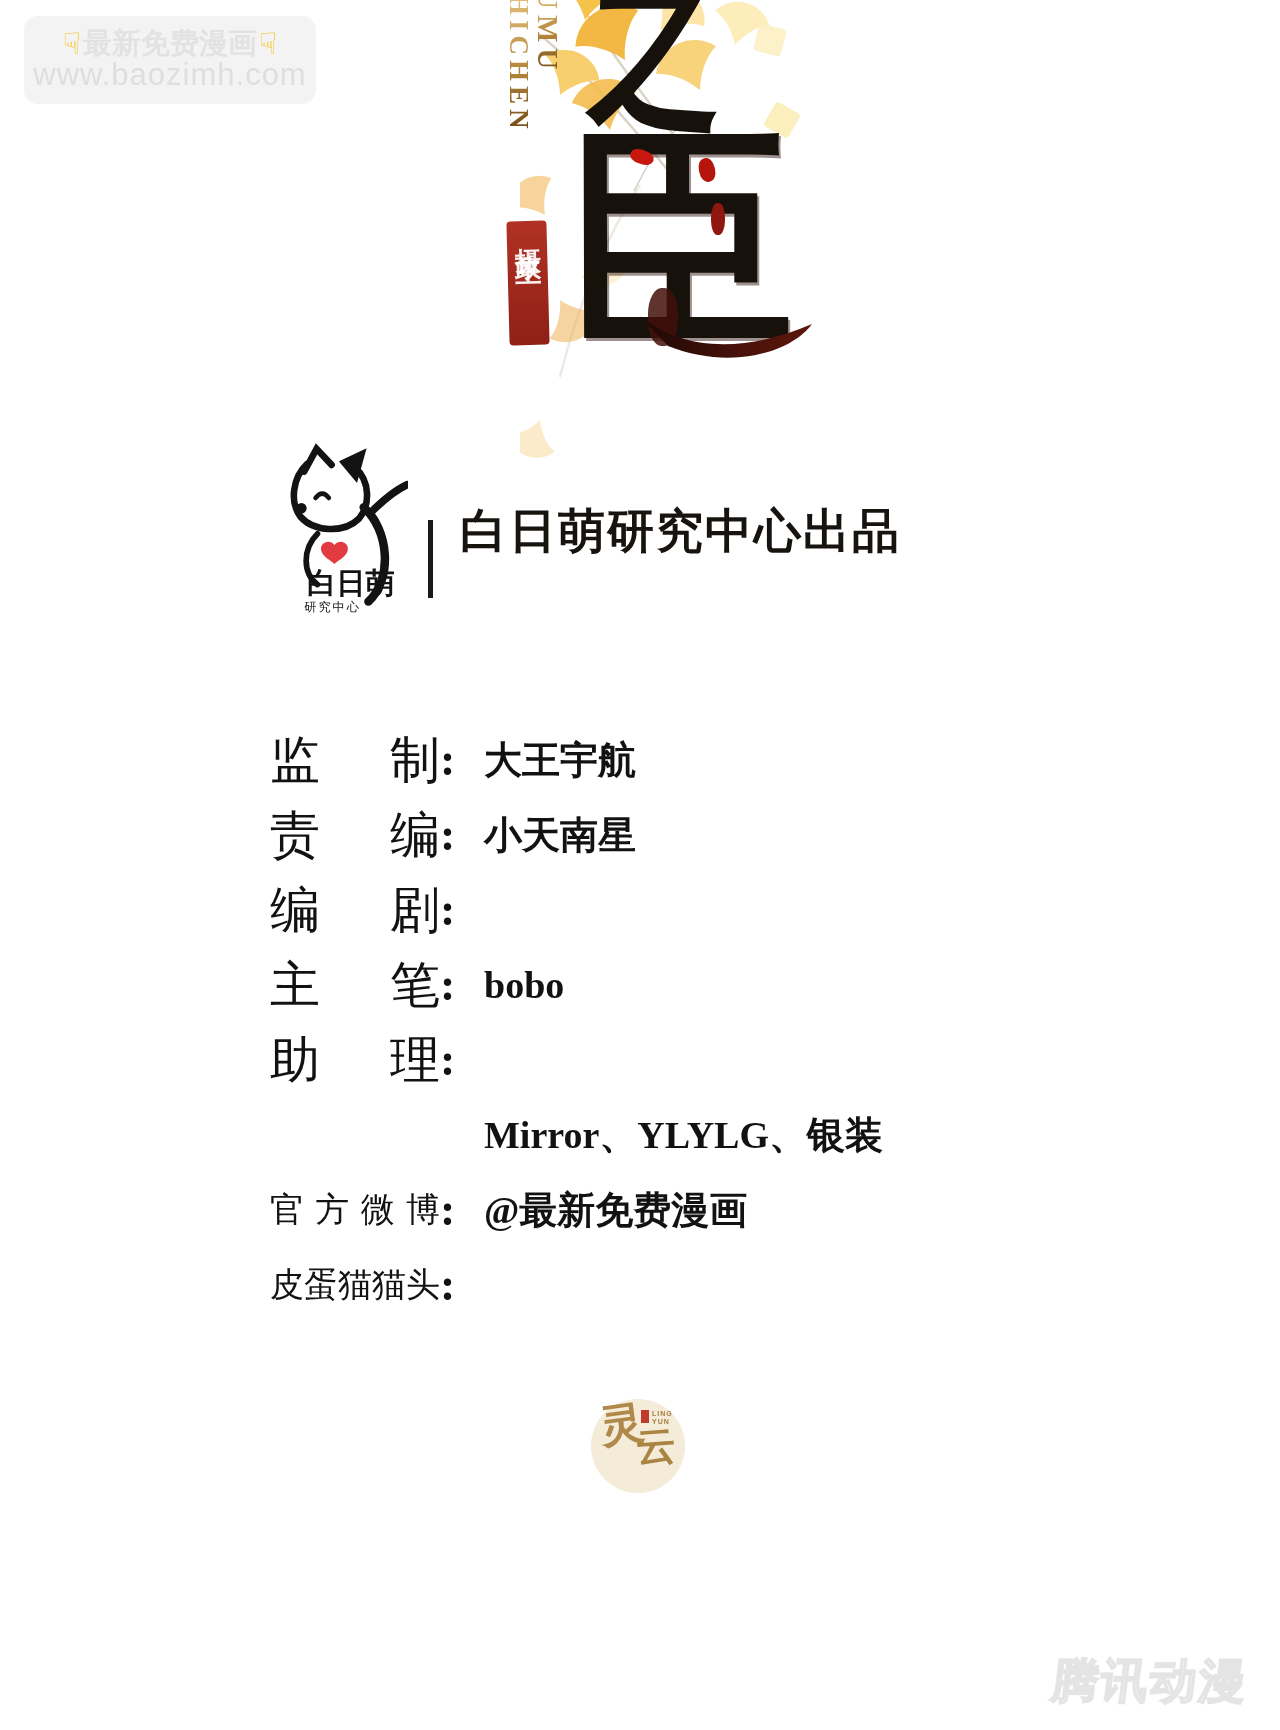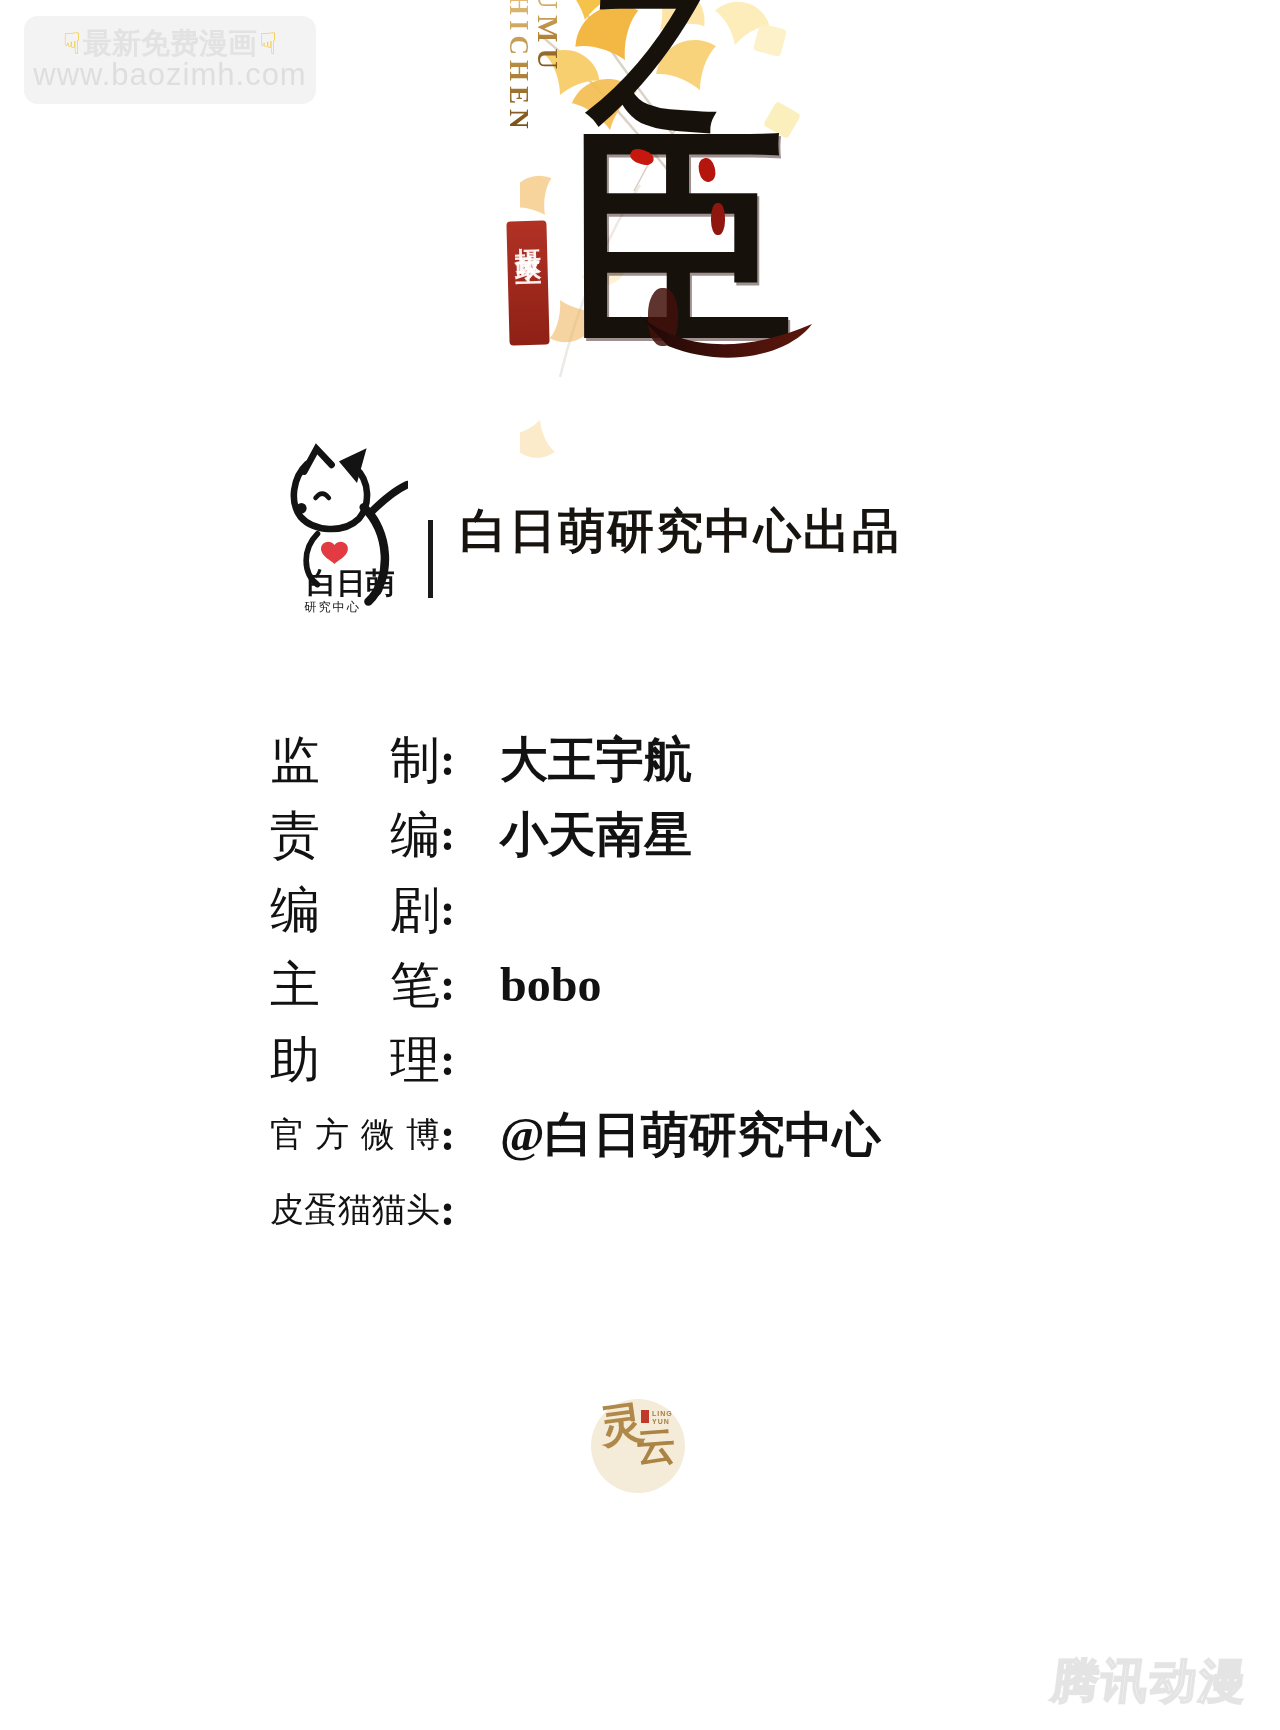--- a/index.html
+++ b/index.html
@@ -46,21 +46,21 @@
   .byline{position:absolute;left:460px;top:506px;font-size:47px;font-weight:800;color:#17130f;
           letter-spacing:2px;line-height:1.1;}
 
   
   .credits{position:absolute;left:270px;top:722px;width:760px;color:#121212;}
   .crow{height:75px;display:flex;align-items:center;}
   .clabel{width:170px;font-size:50px;font-weight:normal;display:inline-block;
           text-align:justify;text-align-last:justify;line-height:1;}
   .clabel.small{font-size:34px;}
   .ccolon{width:28px;font-size:46px;font-weight:bold;line-height:1;}
-  .cvalue{margin-left:32px;font-size:48px;font-weight:bold;line-height:1;white-space:nowrap;}
+  .cvalue{margin-left:16px;font-size:38px;font-weight:bold;line-height:1;white-space:nowrap;}
 
   
   .lingyun{position:absolute;left:591px;top:1399px;width:94px;height:94px;border-radius:50%;
            background:#f4ecd9;}
   .ly-c1{position:absolute;left:9px;top:4px;font-size:44px;font-weight:bold;color:#b0894a;
          transform:rotate(-8deg);line-height:1;}
   .ly-c2{position:absolute;left:45px;top:28px;font-size:40px;font-weight:bold;color:#ab8343;
          transform:rotate(-4deg);line-height:1;}
   .ly-seal{position:absolute;left:50px;top:11px;width:8px;height:13px;background:#bf3a2b;}
   .ly-latin{position:absolute;left:61px;top:11px;font-family:"Liberation Sans",sans-serif;
@@ -178,23 +178,28 @@
     <div class="crow">
       <span class="clabel">主笔</span>
         <span class="ccolon">:</span>
         <span class="cvalue">bobo</span>
     </div>
     <div class="crow">
       <span class="clabel">助理</span>
         <span class="ccolon">:</span>
     </div>
     <div class="crow">
+      <span class="clabel"></span>
+        <span class="ccolon"></span>
+        <span class="cvalue">Mirror、YLYLG、银装</span>
+    </div>
+    <div class="crow">
       <span class="clabel small">官方微博</span>
         <span class="ccolon">:</span>
-        <span class="cvalue">@白日萌研究中心</span>
+        <span class="cvalue">@最新免费漫画</span>
     </div>
     <div class="crow">
       <span class="clabel small">皮蛋猫猫头</span>
         <span class="ccolon">:</span>
     </div>
   </div>
 
   <div class="lingyun">
     <span class="ly-c1">灵</span>
     <span class="ly-c2">云</span>

